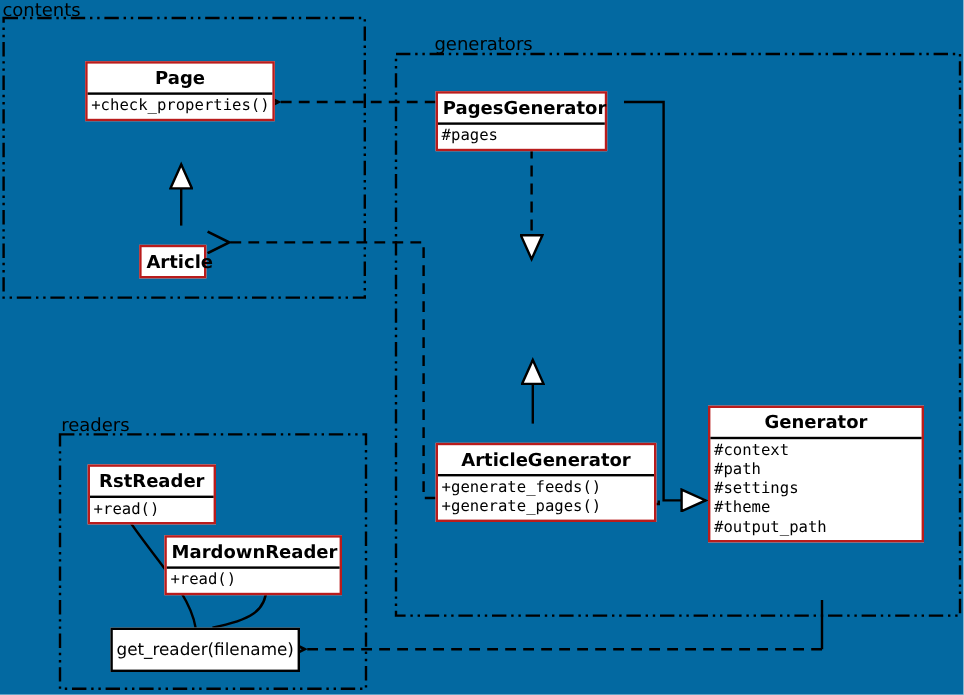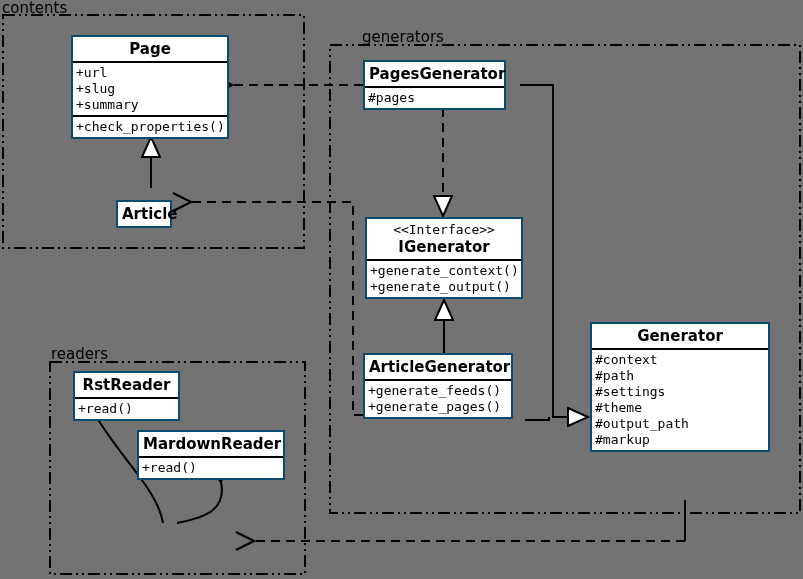--- a/index.html
+++ b/index.html
@@ -1,35 +1,36 @@
 <!DOCTYPE html>
 <html><head>
 <meta charset="utf-8">
 <style>
   html,body{margin:0;padding:0;background:#fff;}
   #canvas{
     position:relative;
     width:803px;height:579px;
-    background:#737373;
+    background:#0369a1;
     font-family:"DejaVu Sans",sans-serif;
     color:#000;
     overflow:hidden;
   }
   #edges{position:absolute;left:0;top:0;width:803px;height:579px;}
   .pkg-label{
     position:absolute;
     font:15px/16px "DejaVu Sans",sans-serif;
     color:#000;
     white-space:nowrap;
   }
   .uml-class{
     position:absolute;
     box-sizing:border-box;
-    border:2px solid #0c4a6e;
+    border:2px solid #b91c1c;
     background:#fff;
+    margin-top:16px;
   }
   .uml-title{
     font:bold 15px/18px "DejaVu Sans",sans-serif;
     text-align:center;
     padding:3px 4px;
     white-space:nowrap;
   }
   .uml-stereotype{
     font:13px/16px "DejaVu Sans Mono",monospace;
     font-weight:normal;
@@ -104,79 +105,66 @@
     <path d="M177,523 C203,518 227,511 221,482" fill="none" stroke="#000" stroke-width="2" marker-end="url(#arrowOpen)"></path>
   </svg>
 
   <div class="pkg-label" style="left:2px;top:0px;">contents</div>
   <div class="pkg-label" style="left:331px;top:29px;margin-left:31px;">generators</div>
   <div class="pkg-label" style="left:51px;top:346px;">readers</div>
 
   <div class="uml-class" style="left:71px;top:35px;width:158px;">
     <div class="uml-title">Page</div>
     <div class="uml-comp">
-      <div class="uml-line">+url</div>
-      <div class="uml-line">+slug</div>
-      <div class="uml-line">+summary</div>
-    </div>
-    <div class="uml-comp">
       <div class="uml-line">+check_properties()</div>
     </div>
   </div>
 
-  <div class="uml-class" style="left:116px;top:200px;width:56px;">
+  <div class="uml-class" style="left:116px;top:188px;width:56px;">
     <div class="uml-title">Article</div>
   </div>
 
   <div class="uml-class" style="left:363px;top:60px;width:143px;">
     <div class="uml-title">PagesGenerator</div>
     <div class="uml-comp">
       <div class="uml-line">#pages</div>
     </div>
   </div>
 
-  <div class="uml-class" style="left:365px;top:217px;width:158px;">
-    <div class="uml-title">
-      <div class="uml-stereotype">&lt;&lt;Interface&gt;&gt;</div>
-      <div>IGenerator</div>
-    </div>
-    <div class="uml-comp">
-      <div class="uml-line">+generate_context()</div>
-      <div class="uml-line">+generate_output()</div>
-    </div>
-  </div>
 
-  <div class="uml-class" style="left:363px;top:353px;width:150px;">
+  <div class="uml-class" style="left:363px;top:353px;width:184px;">
     <div class="uml-title">ArticleGenerator</div>
     <div class="uml-comp">
       <div class="uml-line">+generate_feeds()</div>
       <div class="uml-line">+generate_pages()</div>
     </div>
   </div>
 
   <div class="uml-class" style="left:590px;top:322px;width:180px;">
     <div class="uml-title">Generator</div>
     <div class="uml-comp">
       <div class="uml-line">#context</div>
       <div class="uml-line">#path</div>
       <div class="uml-line">#settings</div>
       <div class="uml-line">#theme</div>
       <div class="uml-line">#output_path</div>
-      <div class="uml-line">#markup</div>
     </div>
   </div>
 
   <div class="uml-class" style="left:73px;top:371px;width:107px;">
     <div class="uml-title">RstReader</div>
     <div class="uml-comp">
       <div class="uml-line">+read()</div>
     </div>
   </div>
 
   <div class="uml-class" style="left:137px;top:430px;width:148px;">
     <div class="uml-title">MardownReader</div>
     <div class="uml-comp">
       <div class="uml-line">+read()</div>
     </div>
   </div>
 
+  <div class="uml-node" style="left:92px;top:523px;width:158px;height:37px;">
+    <span>get_reader(filename)</span>
+  </div>
 
 </div>
 
 </body></html>

